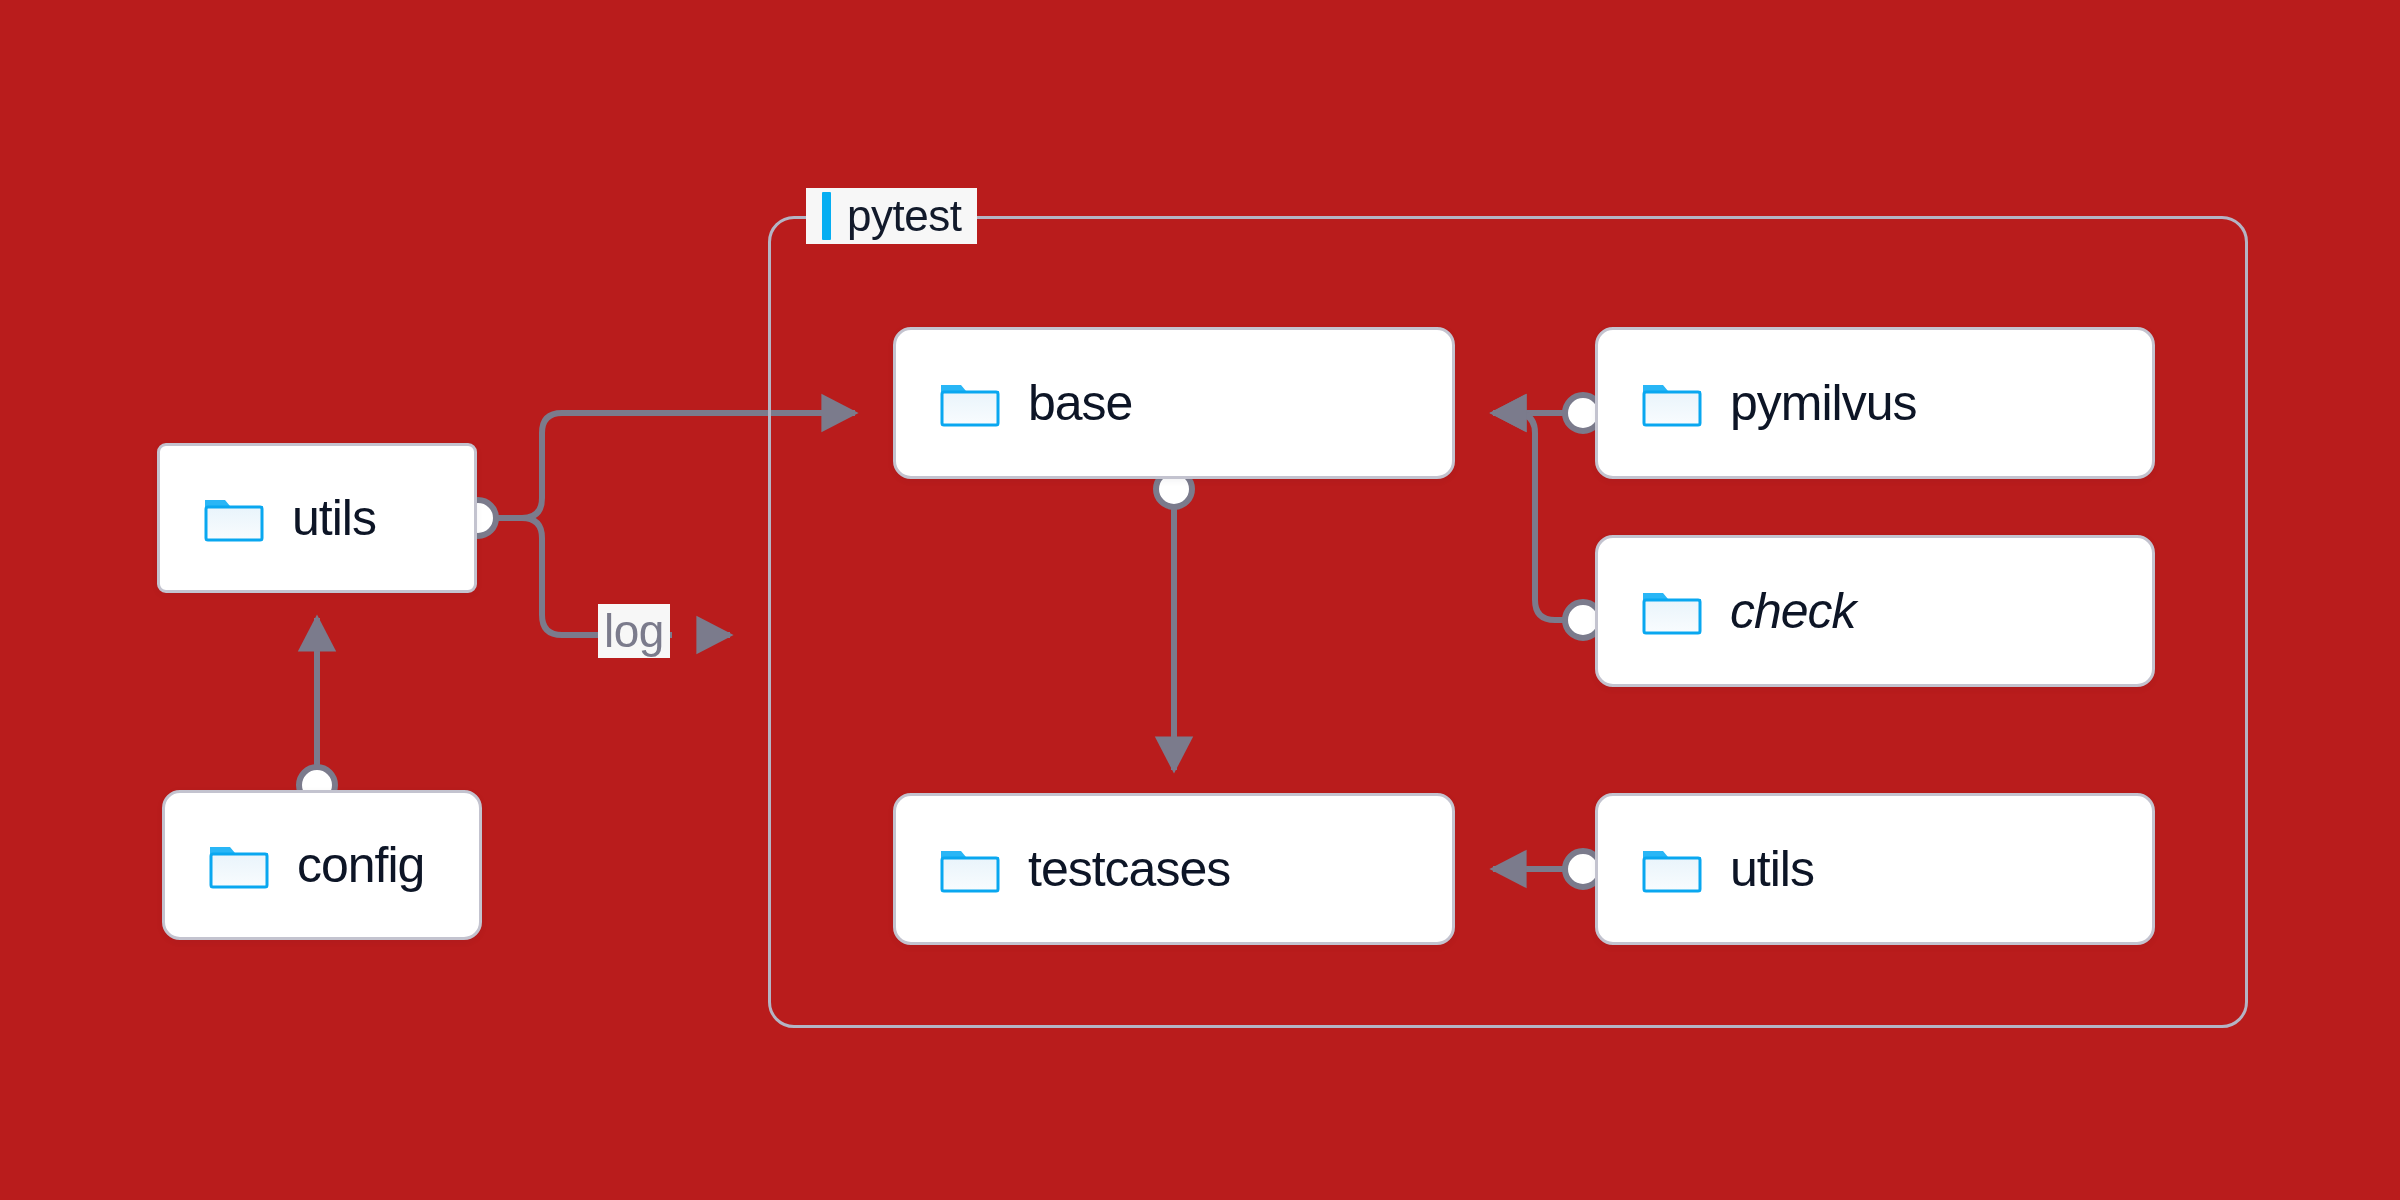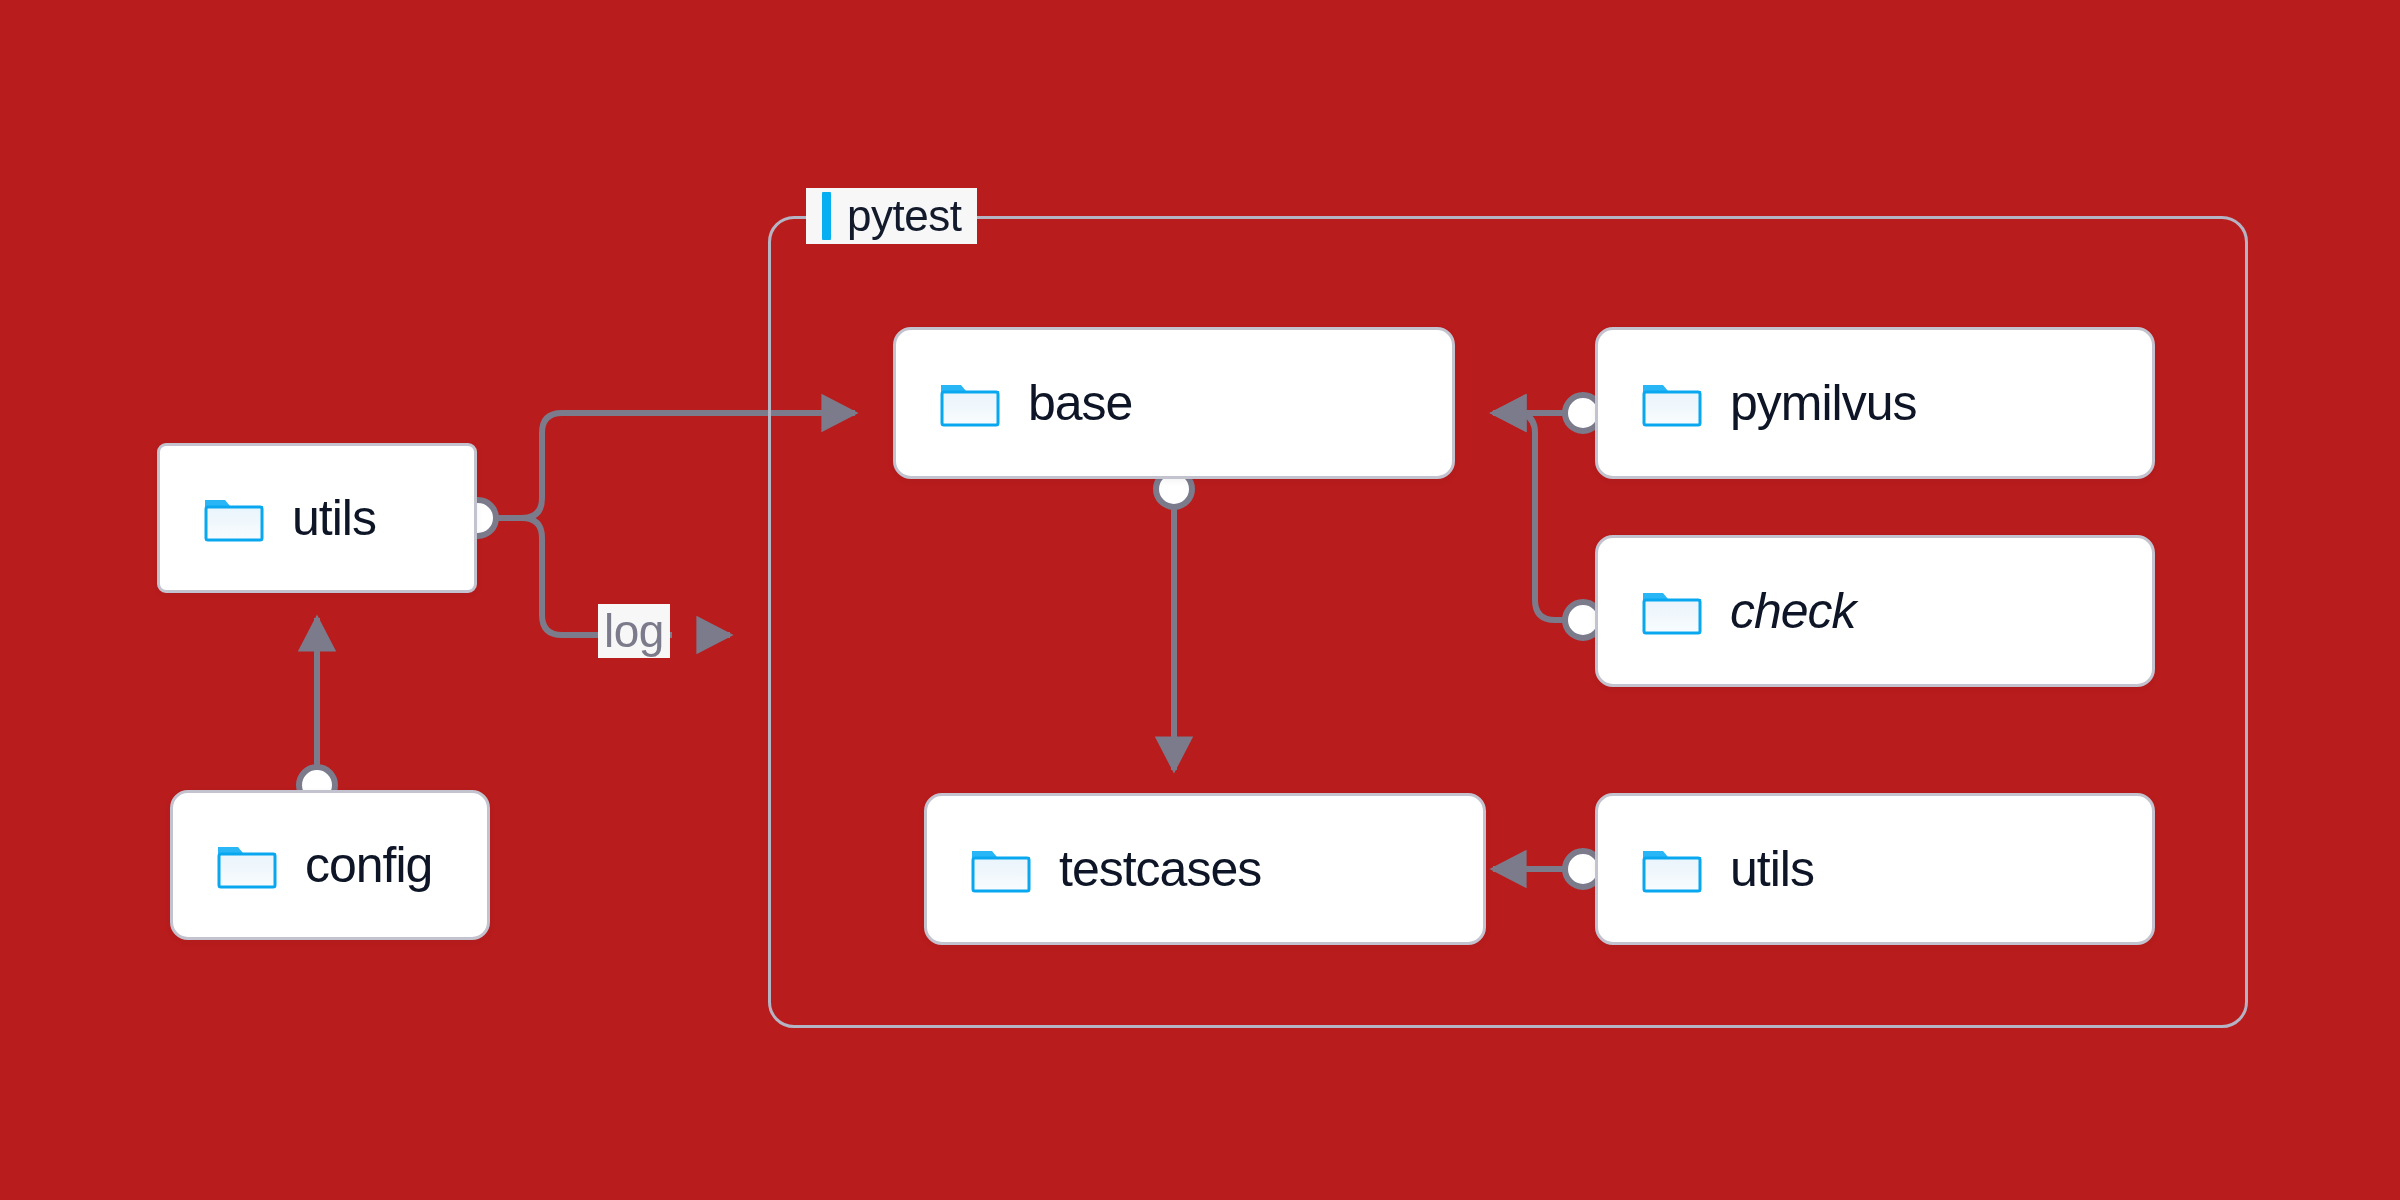--- a/index.html
+++ b/index.html
@@ -158,21 +158,21 @@
             <stop offset="1" stop-color="#f9fcfe"></stop>
           </linearGradient>
         </defs>
         <path d="M3 8 h20 l5 6 h33 v33 a2 2 0 0 1 -2 2 H5 a2 2 0 0 1 -2 -2 Z" fill="#29b6f6"></path>
         <rect x="4" y="15" width="56" height="33" rx="2" fill="url(#fg1)" stroke="#09a7f0" stroke-width="3"></rect>
       </svg>
       <span class="node-label">utils</span>
     </div>
   </div>
 
-  <div class="node" style="left:170px; top:790px; width:320px; height:150px;align-items:center;">
+  <div class="node" style="left:162px; top:790px; width:320px; height:150px;align-items:center;">
     <div class="node-inner">
       <svg class="folder-icon" viewBox="0 0 64 52">
         <defs>
           <linearGradient id="fg2" x1="0" y1="0" x2="0" y2="1">
             <stop offset="0" stop-color="#e9f4fb"></stop>
             <stop offset="1" stop-color="#f9fcfe"></stop>
           </linearGradient>
         </defs>
         <path d="M3 8 h20 l5 6 h33 v33 a2 2 0 0 1 -2 2 H5 a2 2 0 0 1 -2 -2 Z" fill="#29b6f6"></path>
         <rect x="4" y="15" width="56" height="33" rx="2" fill="url(#fg2)" stroke="#09a7f0" stroke-width="3"></rect>
@@ -190,21 +190,21 @@
             <stop offset="1" stop-color="#f9fcfe"></stop>
           </linearGradient>
         </defs>
         <path d="M3 8 h20 l5 6 h33 v33 a2 2 0 0 1 -2 2 H5 a2 2 0 0 1 -2 -2 Z" fill="#29b6f6"></path>
         <rect x="4" y="15" width="56" height="33" rx="2" fill="url(#fg3)" stroke="#09a7f0" stroke-width="3"></rect>
       </svg>
       <span class="node-label">base</span>
     </div>
   </div>
 
-  <div class="node" style="left:924px; top:793px; width:562px; height:152px;">
+  <div class="node" style="left:893px; top:793px; width:562px; height:152px;">
     <div class="node-inner">
       <svg class="folder-icon" viewBox="0 0 64 52">
         <defs>
           <linearGradient id="fg4" x1="0" y1="0" x2="0" y2="1">
             <stop offset="0" stop-color="#e9f4fb"></stop>
             <stop offset="1" stop-color="#f9fcfe"></stop>
           </linearGradient>
         </defs>
         <path d="M3 8 h20 l5 6 h33 v33 a2 2 0 0 1 -2 2 H5 a2 2 0 0 1 -2 -2 Z" fill="#29b6f6"></path>
         <rect x="4" y="15" width="56" height="33" rx="2" fill="url(#fg4)" stroke="#09a7f0" stroke-width="3"></rect>

